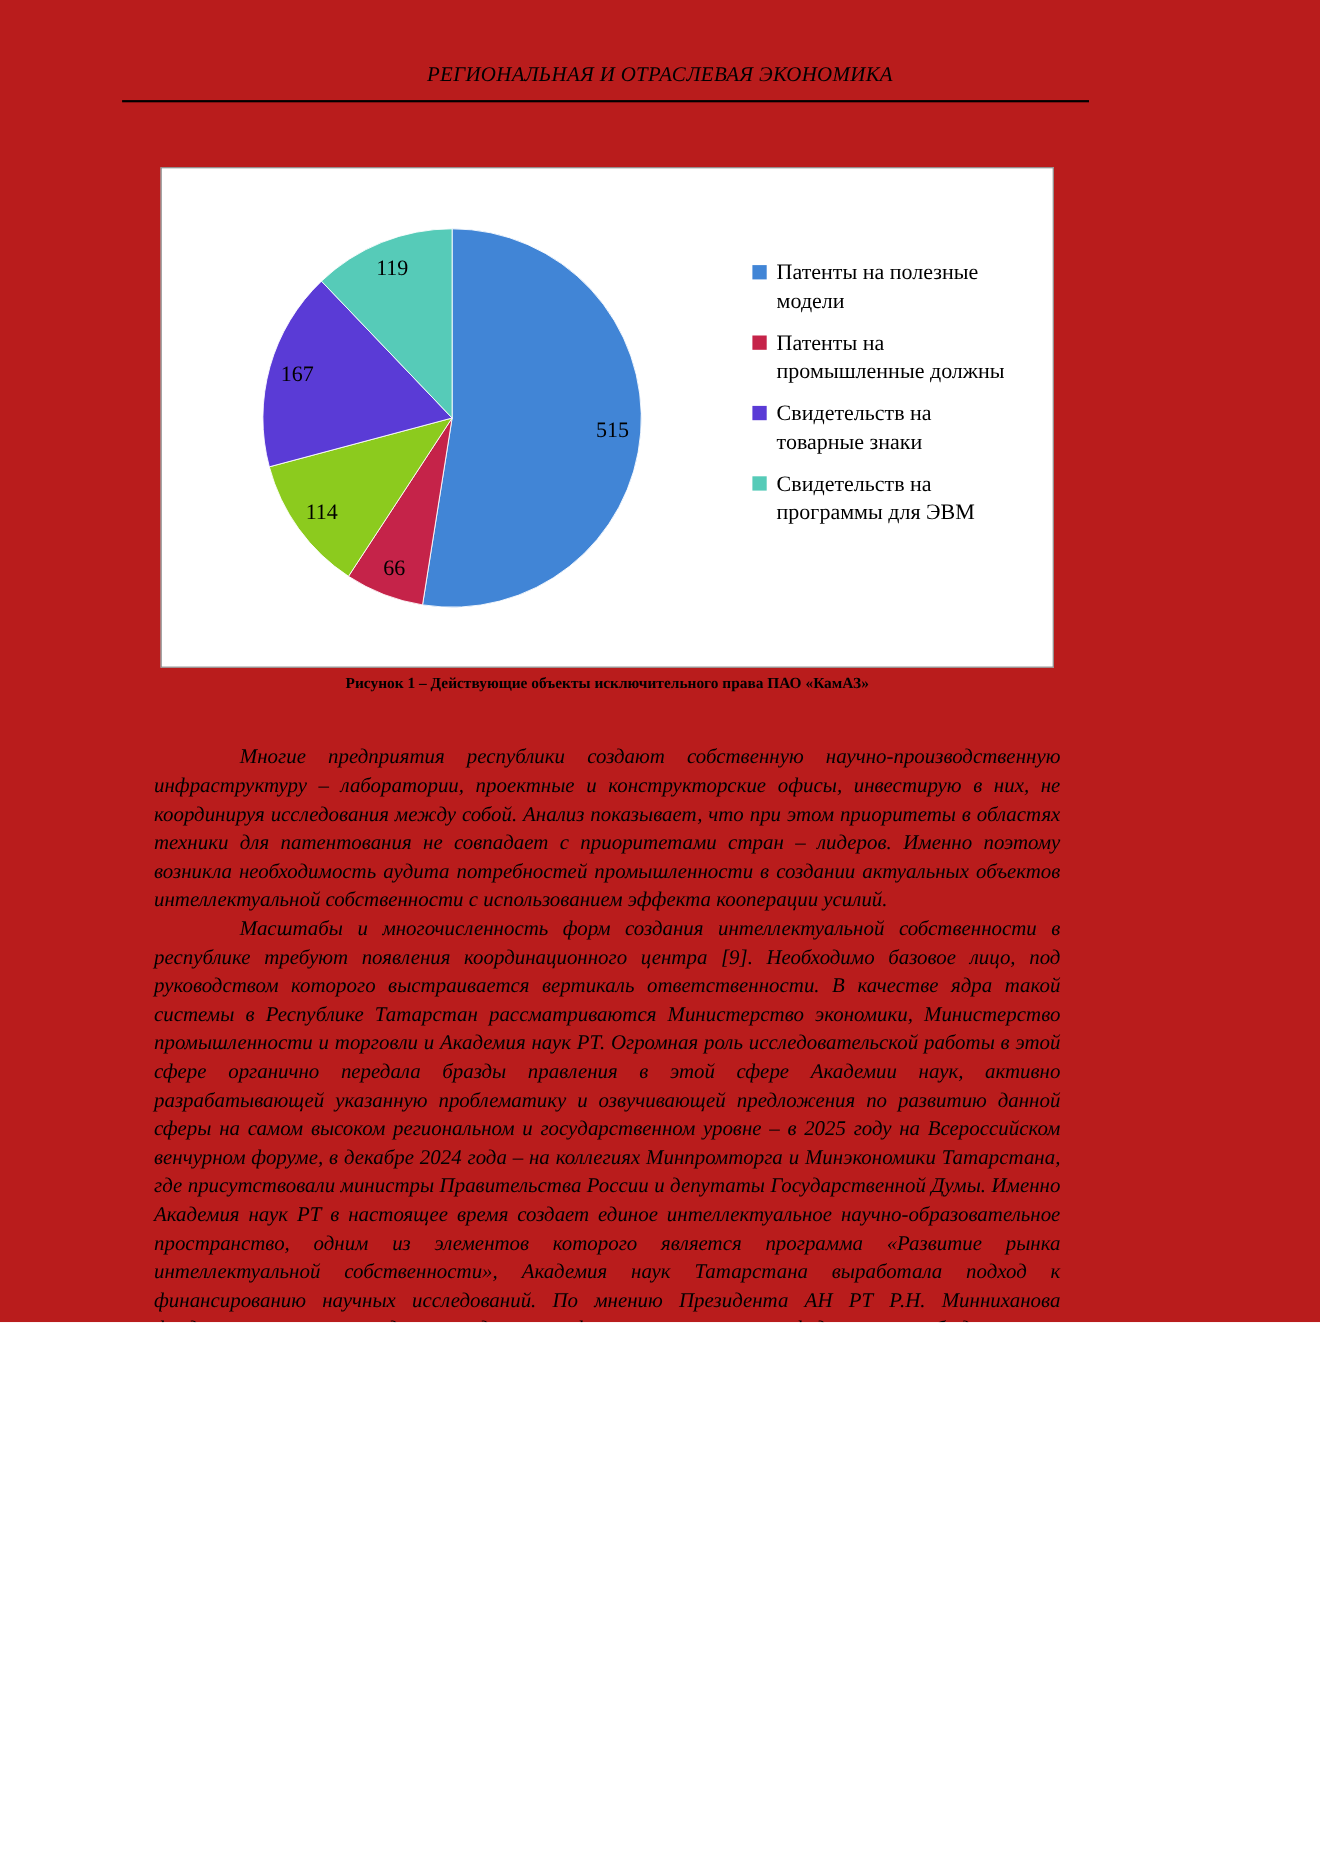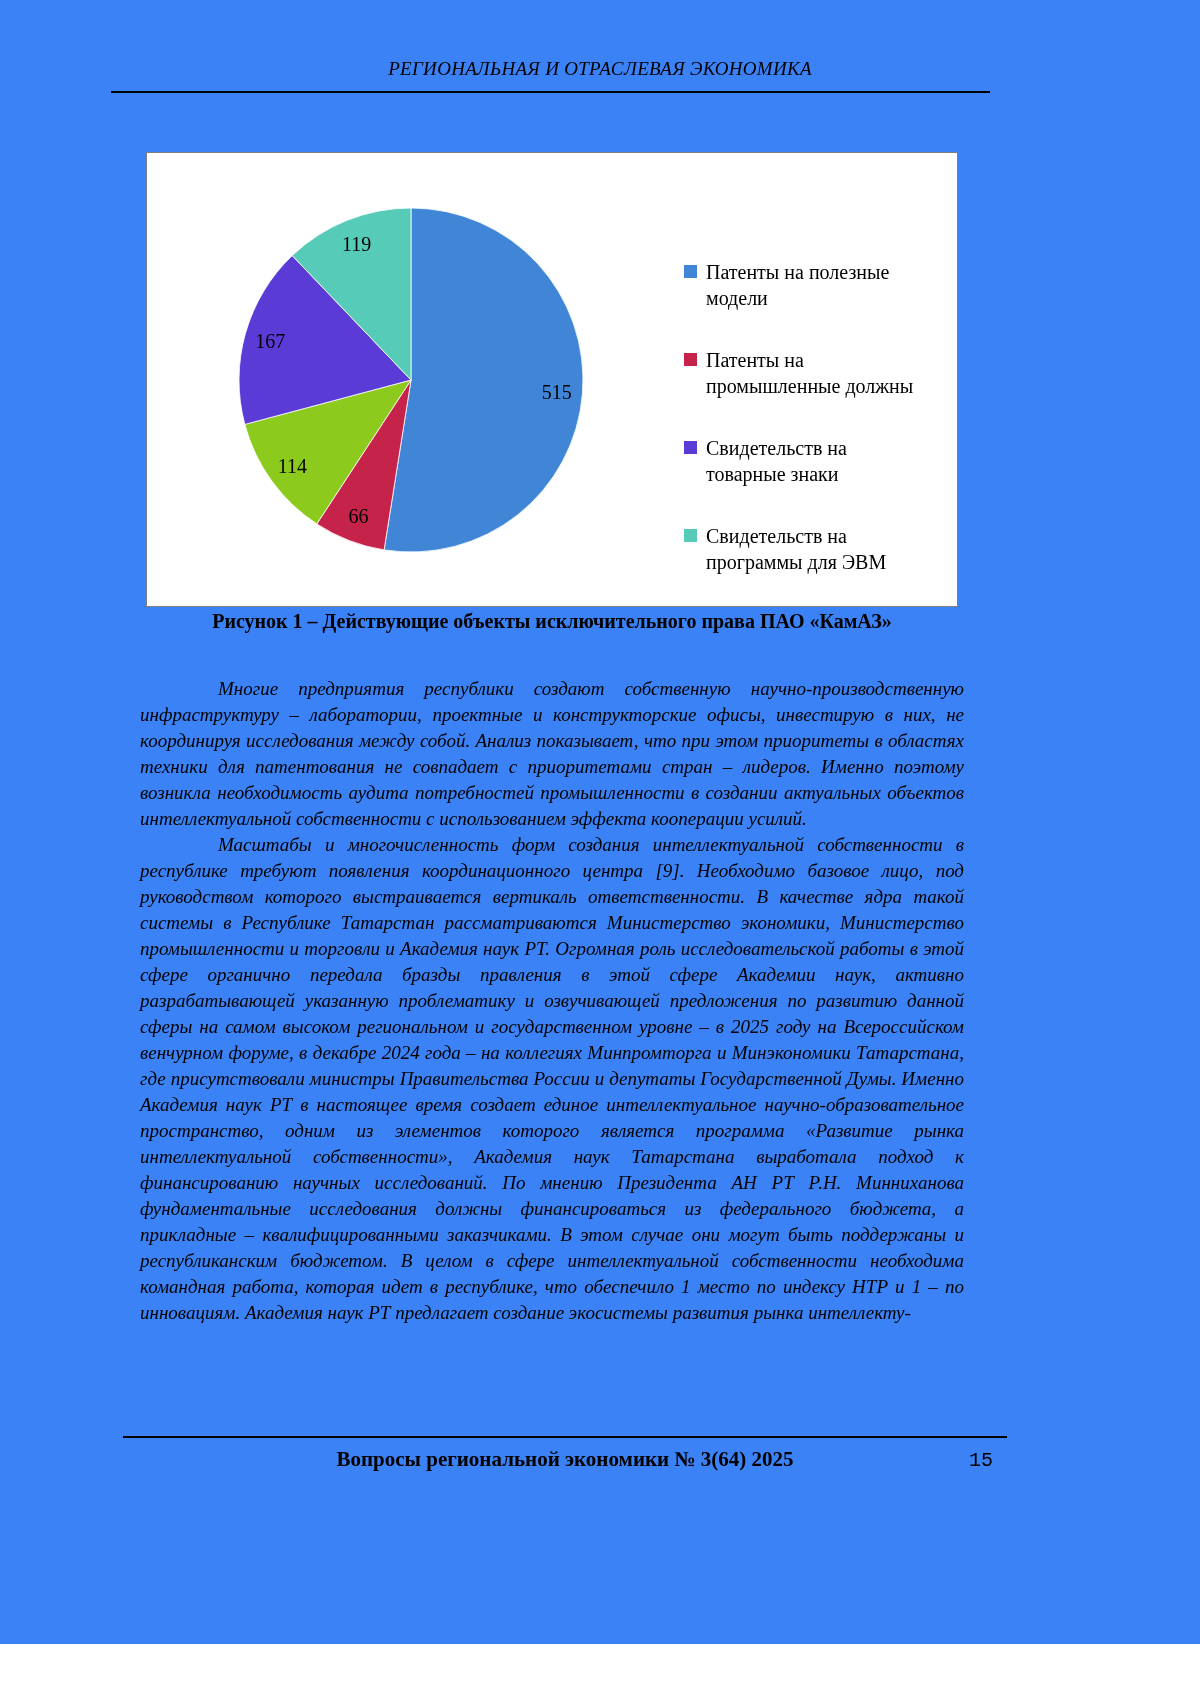--- a/index.html
+++ b/index.html
@@ -1,21 +1,21 @@
 <!DOCTYPE html>
 <html lang="ru"><head>
 <meta charset="utf-8">
 <style>
   * { margin: 0; padding: 0; box-sizing: border-box; }
   html, body { background: #ffffff; }
   .page {
     position: relative;
     width: 1200px;
-    height: 1644px;
-    background: #3b82f6;
+    height: 1202px;
+    background: #b91c1c;
     color: #000000;
     font-family: "Liberation Serif", serif;
     overflow: hidden;
   }
 
   
   .running-head {
     position: absolute;
     top: 58px; left: 0; width: 100%;
     text-align: center;
@@ -49,39 +49,38 @@
   .legend {
     position: absolute;
     top: 82px; left: 537px;
     width: 268px;
   }
   .legend-item {
     display: flex;
     align-items: flex-start;
     gap: 9px;
     height: 64px;
-    margin-top: 24px;
   }
   .legend-swatch {
     width: 13px; height: 13px;
     margin-top: 6px;
     flex: 0 0 13px;
   }
   .legend-label {
     font-size: 20px;
     line-height: 26px;
     white-space: pre-line;
   }
   .figure-caption {
     position: absolute;
     top: 610px; left: 146px;
     width: 812px;
     text-align: center;
     font-weight: bold;
-    font-size: 20px;
+    font-size: 14px;
     line-height: 23px;
   }
 
   
   .body-text {
     position: absolute;
     top: 676px; left: 140px;
     width: 824px;
     font-size: 19px;
     line-height: 26px;

